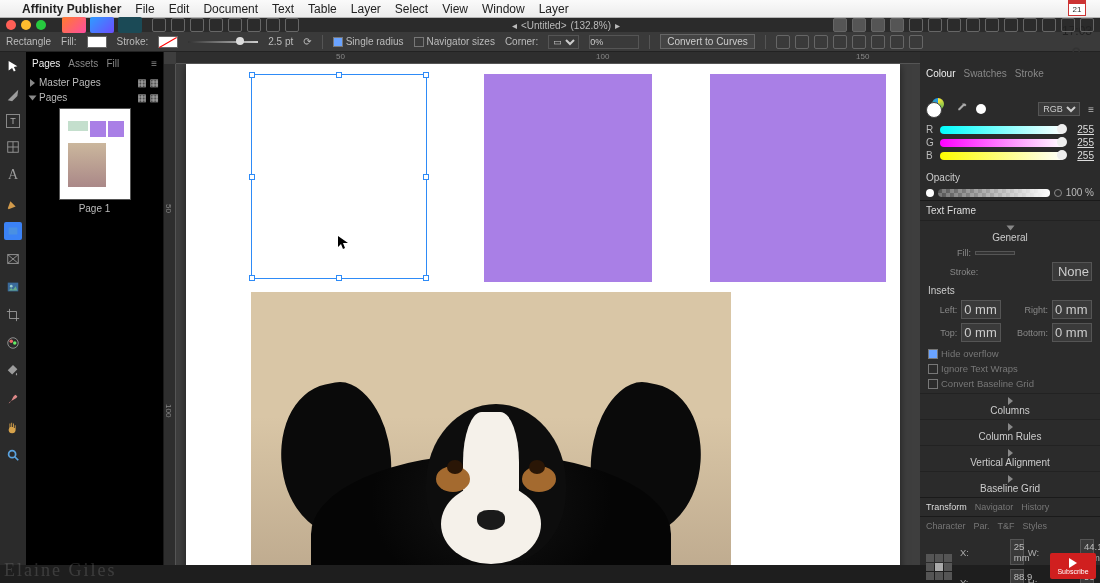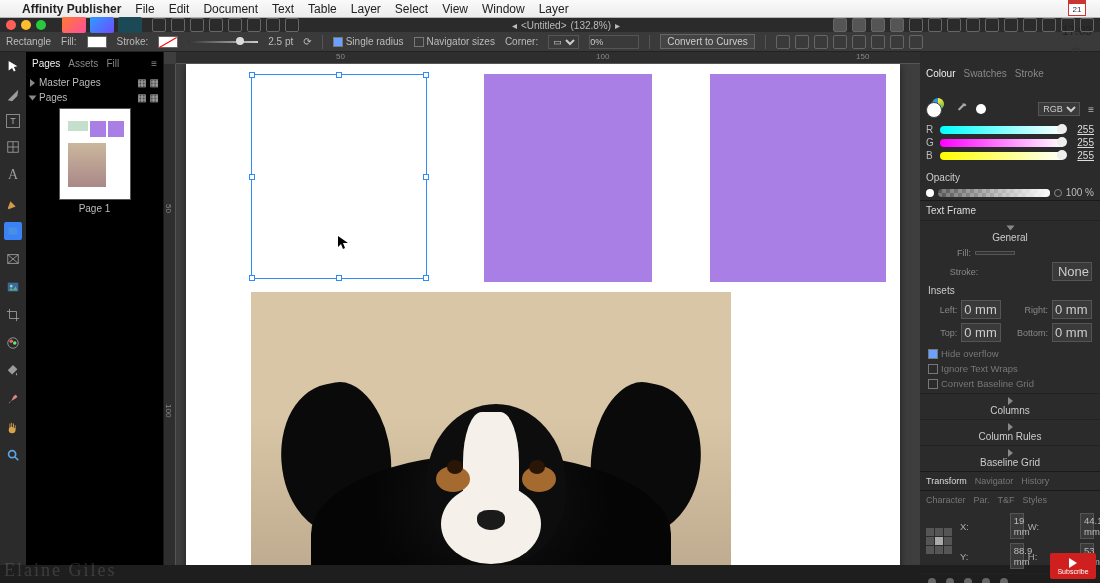--- a/index.html
+++ b/index.html
@@ -491,20 +491,24 @@
     <div class="section">
         <span class="chev"></span>
         <span>Columns</span>
       </div>
     <div class="section">
         <span class="chev"></span>
         <span>Column Rules</span>
       </div>
     <div class="section">
         <span class="chev"></span>
+        <span>Vertical Alignment</span>
+      </div>
+    <div class="section">
+        <span class="chev"></span>
         <span>Baseline Grid</span>
       </div>
 
     <div class="bottabs">
       <span class="on">Transform</span>
       <span>Navigator</span>
       <span>History</span>
     </div>
     <div class="bottabs">
       <span>Character</span>
@@ -518,21 +522,21 @@
           <span></span>
           <span></span>
           <span></span>
           <span style="background:#aaa"></span>
           <span></span>
           <span></span>
           <span></span>
           <span></span>
         </div>
       <span class="k">X:</span>
-        <span class="v">19 mm</span>
+        <span class="v">25 mm</span>
       <span class="k">W:</span>
         <span class="v">44.1 mm</span>
       <span class="k">Y:</span>
         <span class="v">88.9 mm</span>
       <span class="k">H:</span>
         <span class="v">53 mm</span>
     </div>
     <div class="dotsrow">
         <span></span>
         <span></span>

